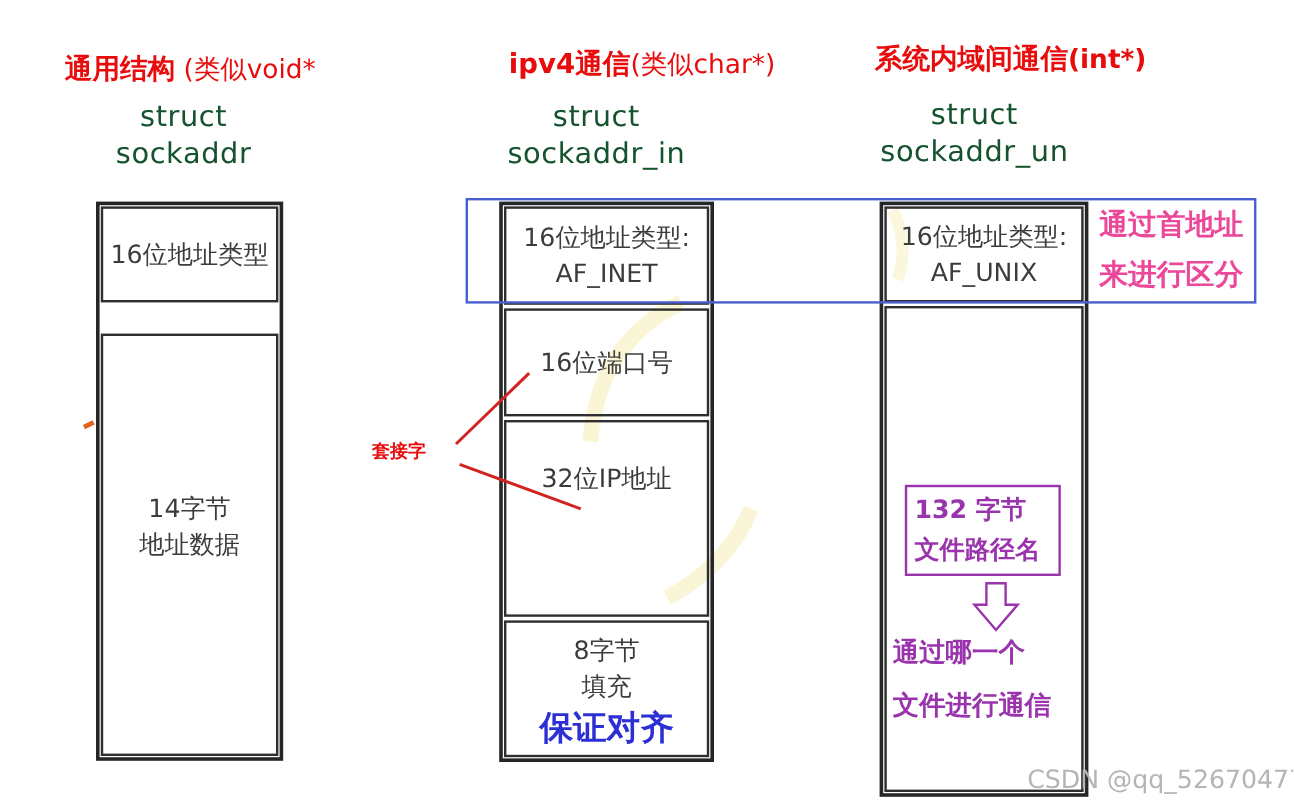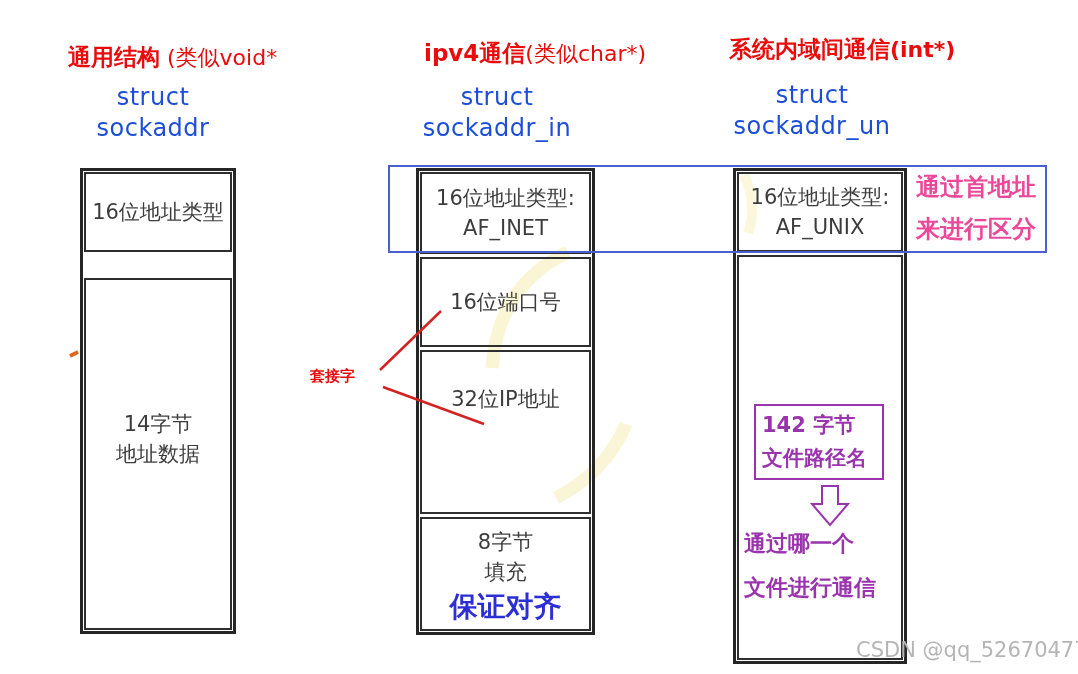--- a/index.html
+++ b/index.html
@@ -2,21 +2,21 @@
 <html><head>
 <meta charset="utf-8">
 <style>
   html,body{margin:0;padding:0;background:#fff;}
   .canvas{
     position:relative;width:1078px;height:674px;background:#ffffff;
     font-family:"DejaVu Sans","Liberation Sans",sans-serif;overflow:hidden;
   }
   svg.layer{position:absolute;left:0;top:0;pointer-events:none;}
   #yellow-layer{z-index:1;}
-  .col-struct{position:absolute;z-index:2;text-align:center;color:#1d4ed8;
+  .col-struct{position:absolute;z-index:2;text-align:center;color:#14532d;
     font-size:24px;line-height:31px;font-weight:500;letter-spacing:.5px;}
   .col-header{position:absolute;z-index:2;white-space:nowrap;color:#e80c0c;font-size:23px;}
   .col-header .hb{font-weight:bold;}
   .col-header .hr{font-weight:normal;font-size:22px;}
   .col-header.c3h .hr{font-weight:bold;}
   .colbox{position:absolute;z-index:2;border:3px solid #262626;box-sizing:border-box;
     display:flex;flex-direction:column;gap:3px;padding:1px;background:transparent;}
   .rowbox{border:2.5px solid #2e2e2e;box-sizing:border-box;flex:0 0 auto;
     display:flex;flex-direction:column;align-items:center;justify-content:center;
     color:#3c3c3c;font-size:21px;line-height:30px;font-weight:500;text-align:center;
@@ -42,21 +42,21 @@
 <body>
 
 <div class="canvas">
 
   <svg id="yellow-layer" class="layer" width="1078" height="674">
     <path d="M 492 368 Q 498 285 568 252" stroke="#f6ecb0" stroke-width="13" fill="none" opacity="0.55"></path>
     <path d="M 556 498 Q 606 472 626 424" stroke="#f6ecb0" stroke-width="13" fill="none" opacity="0.5"></path>
     <path d="M 744 175 q 14 30 4 58" stroke="#f8f0bc" stroke-width="10" fill="none" opacity="0.5"></path>
   </svg>
 
-  <div class="col-header" style="left:68px;top:42px">
+  <div class="col-header" style="left:54px;top:42px">
     <span class="hb">通用结构</span><span class="hr"> (类似void*</span>
   </div>
   <div class="col-struct" style="left:63px;top:82px;width:180px">
     <div>struct</div>
     <div>sockaddr</div>
   </div>
   <div class="colbox" style="left:80px;top:168px;width:156px;height:466px">
     <div class="rowbox" style="height:80px">
       <div>16位地址类型</div>
     </div>
@@ -100,21 +100,21 @@
   </div>
   <div class="colbox" style="left:733px;top:168px;width:174px;height:496px">
     <div class="rowbox" style="height:80px">
       <div>16位地址类型:</div>
       <div>AF_UNIX</div>
     </div>
     <div class="rowbox grow"></div>
   </div>
 
   <div class="purple-box" style="left:754px;top:404px;width:130px;height:76px">
-    <div>142 字节</div>
+    <div>132 字节</div>
     <div>文件路径名</div>
   </div>
   <div class="arrow-wrap" style="left:806px;top:484px">
     <svg width="48" height="45">
       <polygon points="16,2 32,2 32,20 42,20 24,41 6,20 16,20" fill="none" stroke="#9a34ad" stroke-width="2"></polygon>
     </svg>
   </div>
   <div class="purple-note" style="left:744px;top:529px">通过哪一个</div>
   <div class="purple-note" style="left:744px;top:573px">文件进行通信</div>
 

